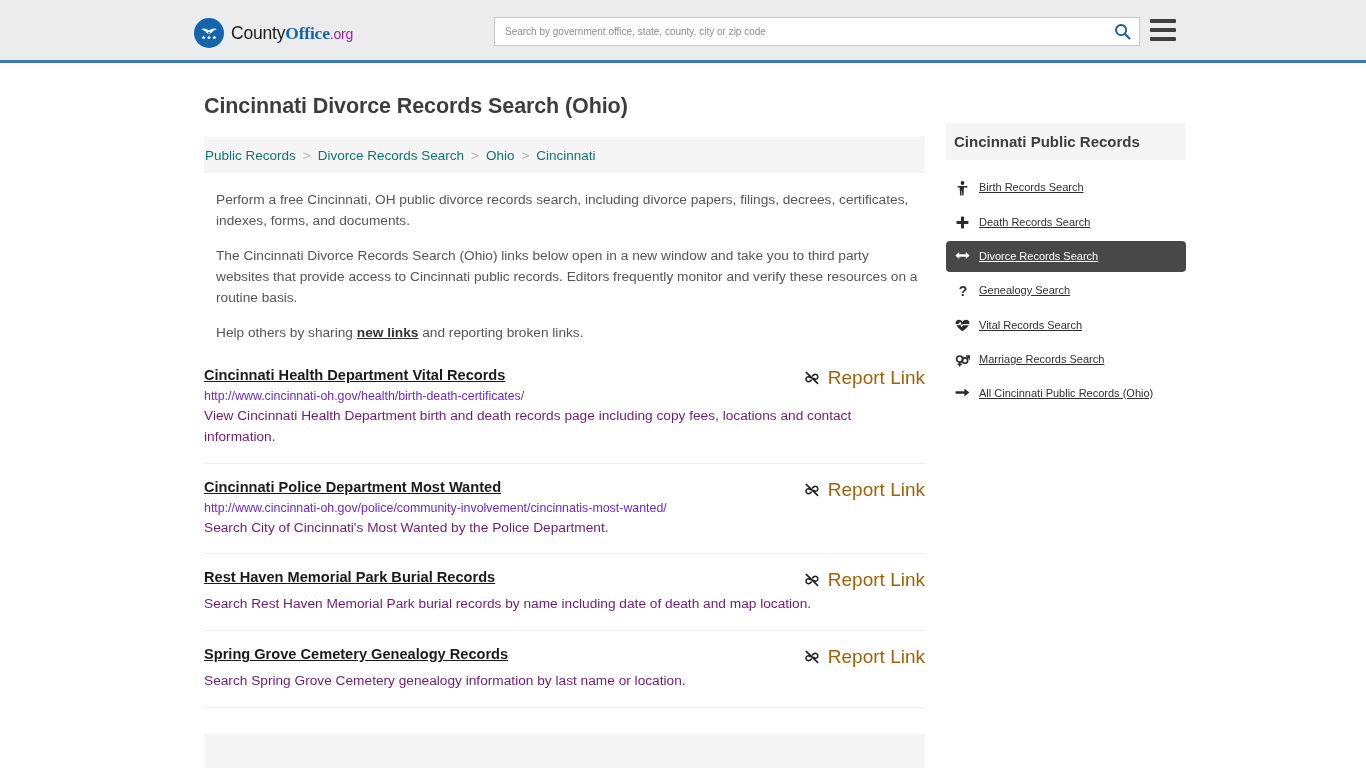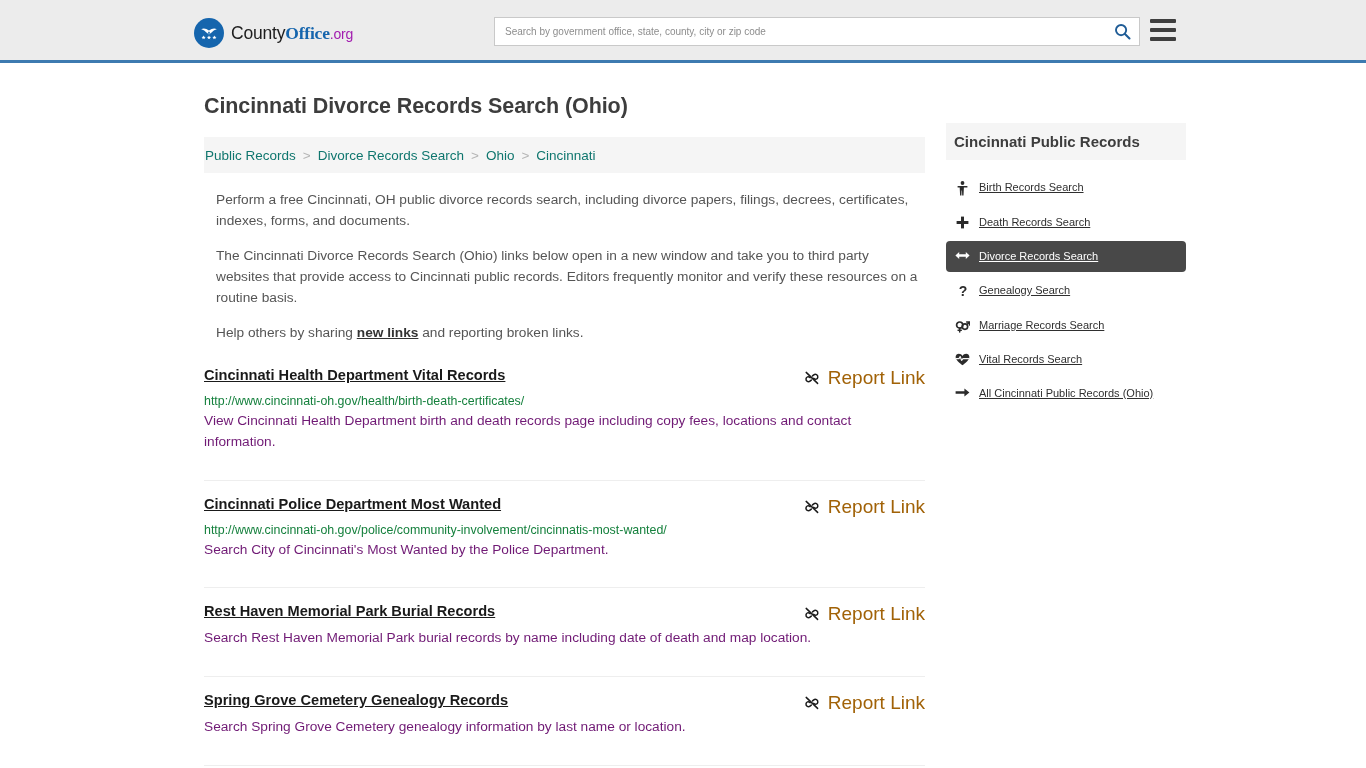--- a/index.html
+++ b/index.html
@@ -157,21 +157,21 @@
   }
   .intro p.last { margin-bottom: 22px; }
   .intro a {
     color: #333;
     text-decoration: underline;
     font-weight: bold;
   }
 
   
   .result {
-    padding: 0 0 27px 0;
+    padding: 0 0 15px 0;
     border-bottom: 1px solid #eeeeee;
     margin-bottom: 14px;
     position: relative;
   }
   .result:last-of-type { border-bottom: none; }
   .result-head {
     display: flex;
     justify-content: space-between;
     align-items: flex-start;
   }
@@ -192,22 +192,21 @@
     white-space: nowrap;
     padding-top: 1px;
   }
   .report-link .rl-text {
     font-size: 19px;
     color: #a16207;
   }
   .unlink-icon { display: block; }
   .result-url {
     font-size: 12.4px;
-    color: #15803d;
-    margin-top: 5px;
+    color: #6d28d9;
     word-break: break-all;
     cursor: pointer;
     text-decoration: none;
     display: block;
   }
   .result-desc {
     font-size: 13.7px;
     color: #701a75;
     line-height: 1.58;
     margin-top: 2px;
@@ -437,42 +436,42 @@
       <span class="sb-ico">
         <svg width="10" height="15" viewBox="0 0 10 15" aria-hidden="true">
           <text x="5" y="12.4" text-anchor="middle" font-family="Liberation Sans, sans-serif" font-size="14" font-weight="bold" fill="currentColor">?</text>
         </svg>
       </span>
       <span class="sb-label">Genealogy Search</span>
     </div>
 
     <div class="sb-item">
       <span class="sb-ico">
+        <svg width="15" height="13" viewBox="0 0 15 13" aria-hidden="true">
+          <path d="M7.5 12.3 C7.5 12.3 0.6 7.8 0.6 4.1 C0.6 1.9 2.2 0.7 3.9 0.7 C5.3 0.7 6.8 1.5 7.5 2.9 C8.2 1.5 9.7 0.7 11.1 0.7 C12.8 0.7 14.4 1.9 14.4 4.1 C14.4 7.8 7.5 12.3 7.5 12.3 Z" fill="currentColor"></path>
+          <path d="M0.8 5.6 H4.0 L5.2 3.6 L6.6 7.4 L8.0 5.6 H14.2" stroke="#f5f5f5" stroke-width="1.25" fill="none" stroke-linejoin="round"></path>
+        </svg>
+      </span>
+      <span class="sb-label">Vital Records Search</span>
+    </div>
+
+    <div class="sb-item">
+      <span class="sb-ico">
         <svg width="16" height="14" viewBox="0 0 16 14" aria-hidden="true">
           <circle cx="5" cy="6" r="3.3" fill="none" stroke="currentColor" stroke-width="1.8"></circle>
           <path d="M5 9.4 V13.3 M3.3 11.5 H6.7" stroke="currentColor" stroke-width="1.6" stroke-linecap="round"></path>
           <circle cx="10.6" cy="7.6" r="2.9" fill="none" stroke="currentColor" stroke-width="1.8"></circle>
           <path d="M12.7 5.5 L15.2 3.0 M12.4 2.8 H15.4 V5.8" stroke="currentColor" stroke-width="1.6" fill="none" stroke-linecap="round"></path>
         </svg>
       </span>
       <span class="sb-label">Marriage Records Search</span>
     </div>
 
     <div class="sb-item">
       <span class="sb-ico">
-        <svg width="15" height="13" viewBox="0 0 15 13" aria-hidden="true">
-          <path d="M7.5 12.3 C7.5 12.3 0.6 7.8 0.6 4.1 C0.6 1.9 2.2 0.7 3.9 0.7 C5.3 0.7 6.8 1.5 7.5 2.9 C8.2 1.5 9.7 0.7 11.1 0.7 C12.8 0.7 14.4 1.9 14.4 4.1 C14.4 7.8 7.5 12.3 7.5 12.3 Z" fill="currentColor"></path>
-          <path d="M0.8 5.6 H4.0 L5.2 3.6 L6.6 7.4 L8.0 5.6 H14.2" stroke="#f5f5f5" stroke-width="1.25" fill="none" stroke-linejoin="round"></path>
-        </svg>
-      </span>
-      <span class="sb-label">Vital Records Search</span>
-    </div>
-
-    <div class="sb-item">
-      <span class="sb-ico">
         <svg width="15" height="11" viewBox="0 0 15 11" aria-hidden="true">
           <path d="M0.6 4.2 H9.4 V1.4 L14.4 5.5 L9.4 9.6 V6.8 H0.6 Z" fill="currentColor"></path>
         </svg>
       </span>
       <span class="sb-label">All Cincinnati Public Records (Ohio)</span>
     </div>
 
   </div>
 </div>
 

